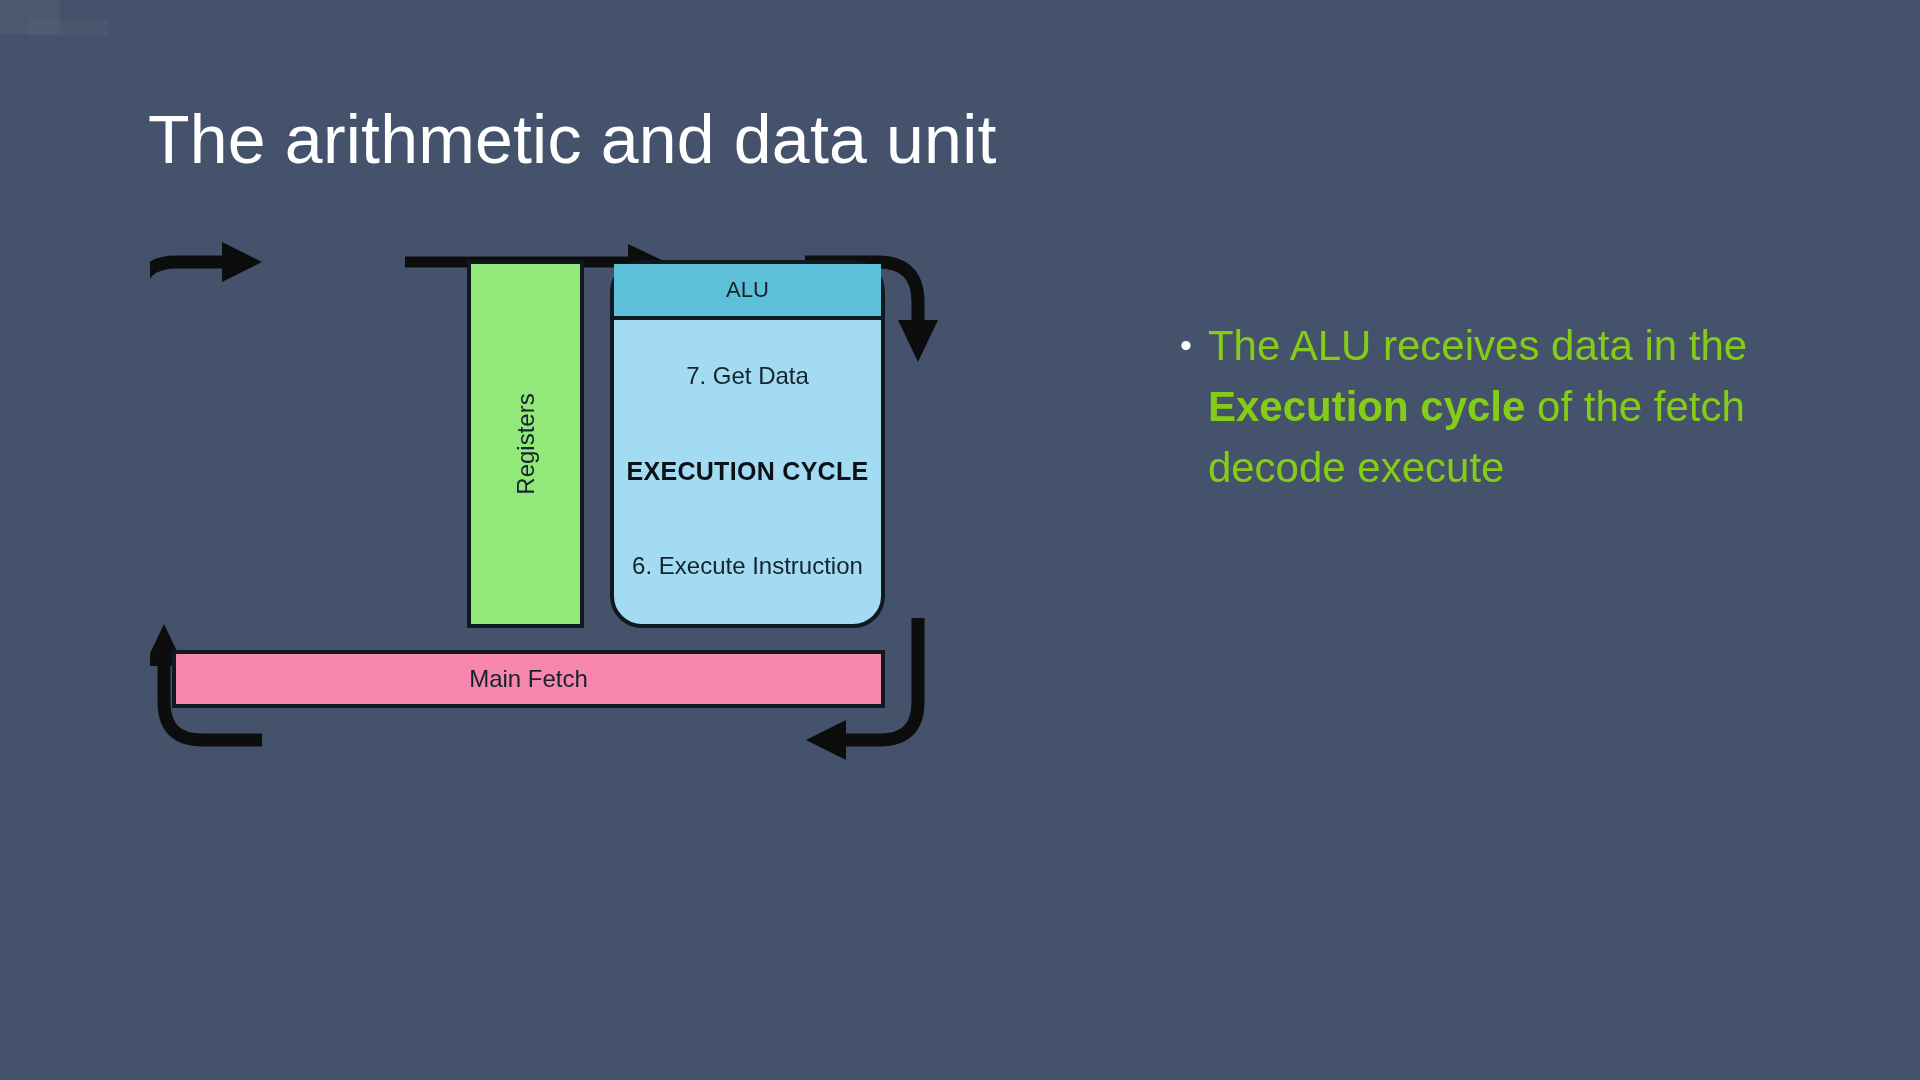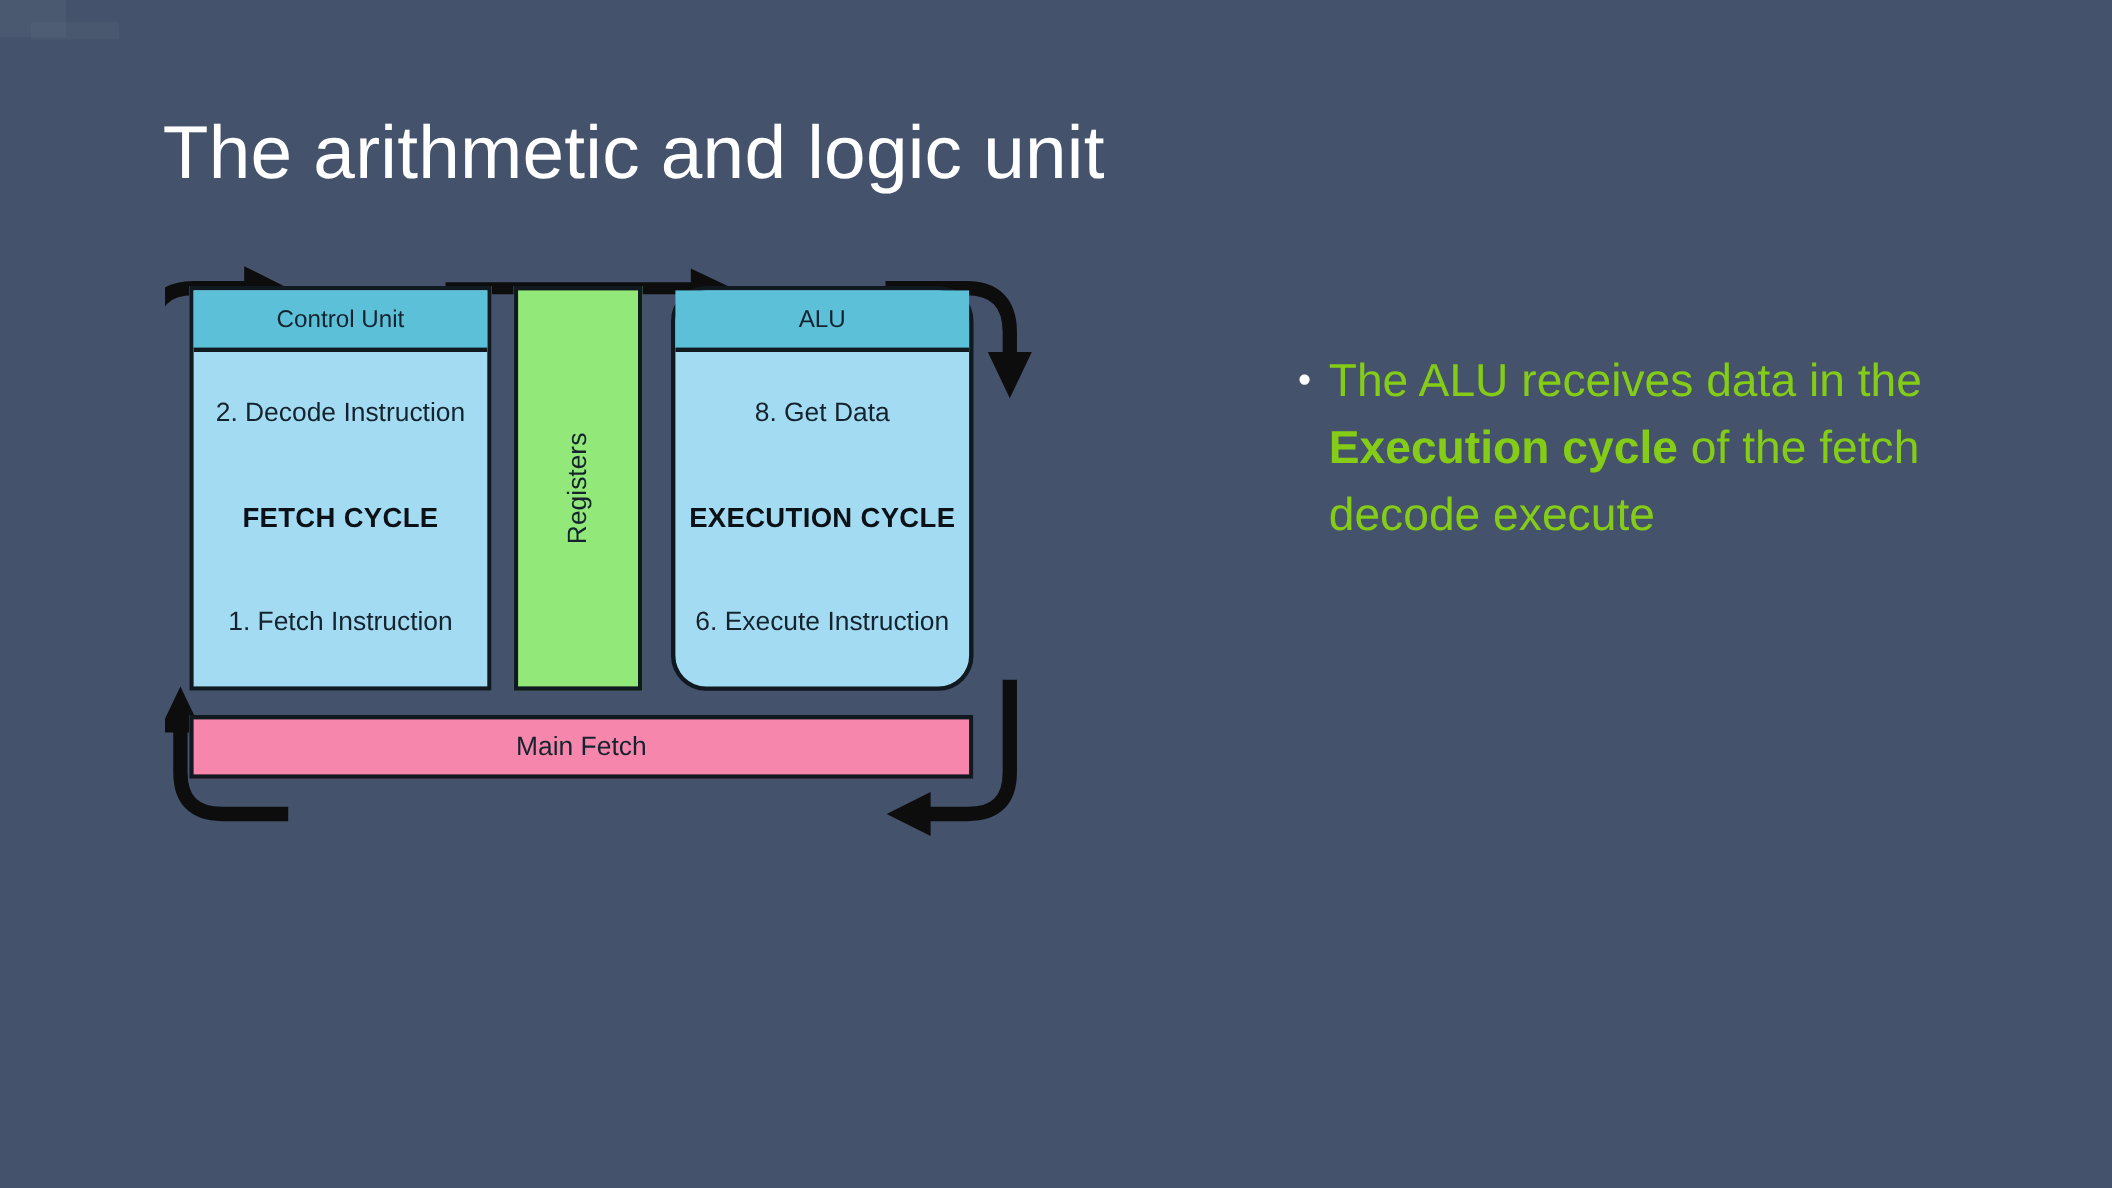--- a/index.html
+++ b/index.html
@@ -176,21 +176,21 @@
   #bullet-text b { font-weight: 700; }
 </style>
 </head>
 <body>
 
 <div id="slide">
 
   <div id="corner-artifact"></div>
   <div id="corner-artifact2"></div>
 
-  <div id="page-title">The arithmetic and logic unit</div>
+  <div id="page-title">The arithmetic and data unit</div>
 
   <div id="diagram">
 
     <svg width="1030" height="670" viewBox="0 0 1030 670">
 
       <g>
         <path d="M -12 380 L -12 60 Q -12 22 26 22 L 78 22" stroke="#0d0d0d" stroke-width="13" fill="none" stroke-linecap="butt"></path>
         <polygon points="72,2 112,22 72,42" fill="#0d0d0d"></polygon>
       </g>
 
@@ -208,37 +208,29 @@
         <path d="M 768 378 L 768 462 Q 768 500 730 500 L 690 500" stroke="#0d0d0d" stroke-width="13" fill="none"></path>
         <polygon points="696,480 696,520 656,500" fill="#0d0d0d"></polygon>
       </g>
 
       <g>
         <path d="M 112 500 L 52 500 Q 14 500 14 462 L 14 420" stroke="#0d0d0d" stroke-width="13" fill="none"></path>
         <polygon points="-6,426 34,426 14,384" fill="#0d0d0d"></polygon>
       </g>
     </svg>
 
-    <div class="unit-box" id="control-unit-box">
-      <div class="unit-header">Control Unit</div>
-      <div class="unit-body">
-        <div class="step-text">2. Decode Instruction</div>
-        <div class="cycle-text">FETCH CYCLE</div>
-        <div class="step-text">1. Fetch Instruction</div>
-      </div>
-    </div>
 
     <div id="registers-box">
       <div id="registers-label">Registers</div>
     </div>
 
     <div class="unit-box" id="alu-box">
       <div class="unit-header">ALU</div>
       <div class="unit-body">
-        <div class="step-text">8. Get Data</div>
+        <div class="step-text">7. Get Data</div>
         <div class="cycle-text">EXECUTION CYCLE</div>
         <div class="step-text">6. Execute Instruction</div>
       </div>
     </div>
 
     <div id="main-memory-box">
       <div id="main-memory-label">Main Fetch</div>
     </div>
 
   </div>

